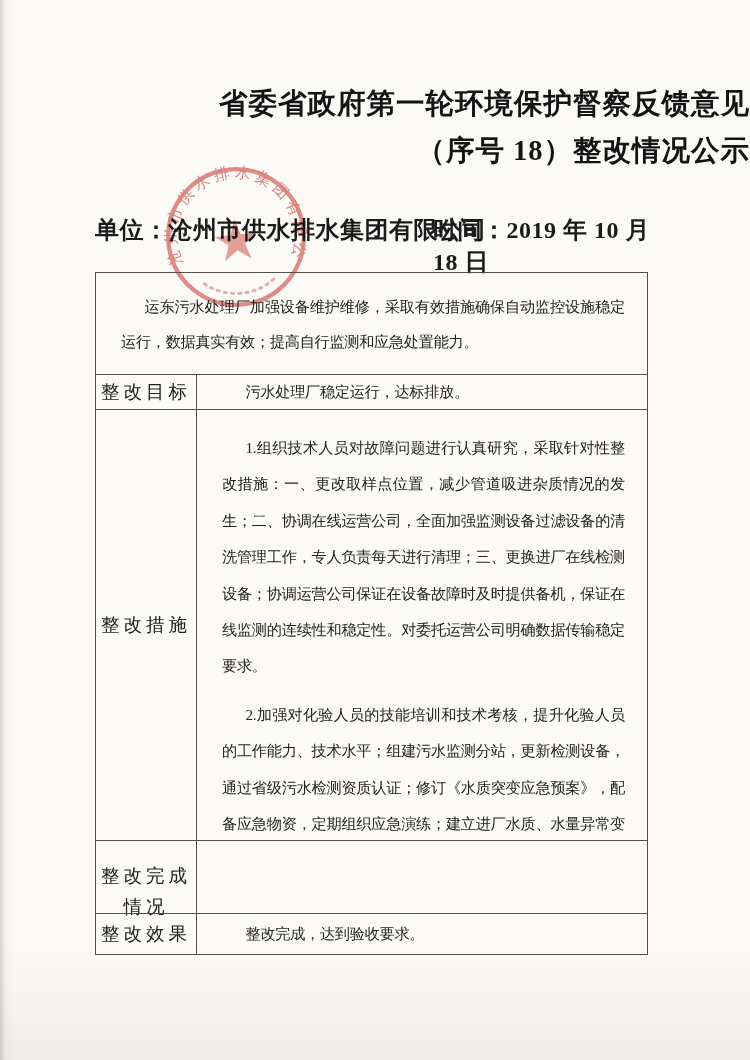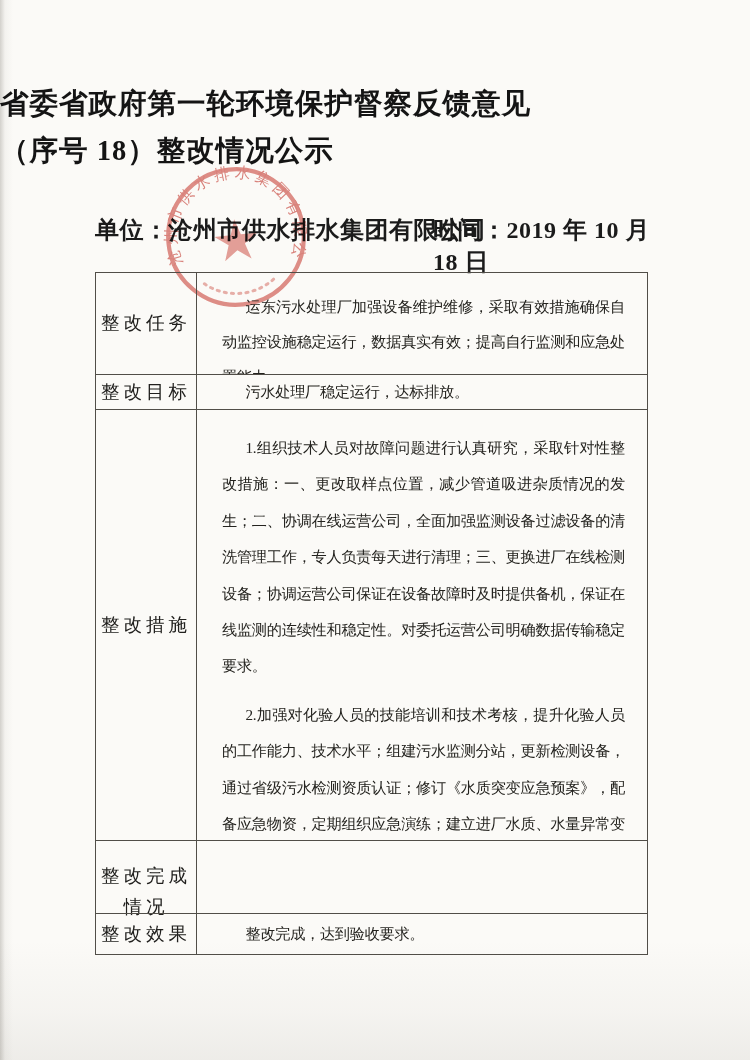--- a/index.html
+++ b/index.html
@@ -17,21 +17,21 @@
     background:linear-gradient(90deg, rgba(90,85,75,.25), rgba(120,115,105,.06) 5px, rgba(0,0,0,0) 13px);
     pointer-events:none;
   }
   .page::after {
     content:""; position:absolute; left:0; right:0; bottom:0; height:120px;
     background:linear-gradient(180deg, rgba(0,0,0,0) 0, rgba(100,95,85,.045) 60%, rgba(100,95,85,.09));
     pointer-events:none;
   }
   .doc-title {
     position:absolute; top:80px; left:0; width:100%;
-    text-align:left;
+    text-align:right;
     font-size:28.5px; font-weight:bold; line-height:47px;
     letter-spacing:1px; color:#141414;font-family:Liberation Serif, serif;
   }
   .meta {
     position:absolute; top:214px; left:95px; width:560px; height:26px;
     font-size:24px; font-weight:bold; color:#1b1b1b; letter-spacing:.5px;
   }
   .meta .time { position:absolute; left:338px; top:0; }
   
   .seal {
@@ -91,21 +91,20 @@
     <text font-size="16.5" letter-spacing="4.5" fill="#cf564e" font-family="Liberation Serif, DejaVu Serif, serif">
       <textPath href="#sealArc" startOffset="2%">沧州市供水排水集团有限公司</textPath>
     </text>
     <path d="M85,66 L90.4,82.6 L107.8,82.6 L93.7,92.8 L99.1,109.4 L85,99.2 L70.9,109.4 L76.3,92.8 L62.2,82.6 L79.6,82.6 Z" fill="#d6655d" fill-opacity="0.85"></path>
     <path d="M 46.4,131 A 60,60 0 0 0 123.6,131" fill="none" stroke="#d6655d" stroke-width="3.2" stroke-linecap="round" stroke-dasharray="2.2 5.5" opacity="0.7"></path>
   </svg>
 
   <div class="tbl">
 
     <div class="row r0">
-      <div class="lbl">整改任务</div>
       <div class="val">
         <p>运东污水处理厂加强设备维护维修，采取有效措施确保自动监控设施稳定运行，数据真实有效；提高自行监测和应急处置能力。</p>
       </div>
     </div>
 
     <div class="row r1">
       <div class="lbl">整改目标</div>
       <div class="val">
         <p>污水处理厂稳定运行，达标排放。</p>
       </div>

